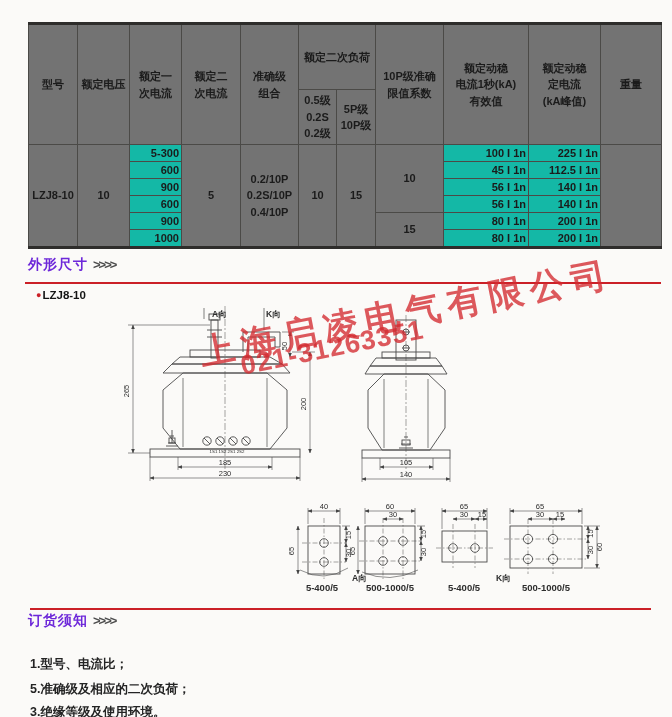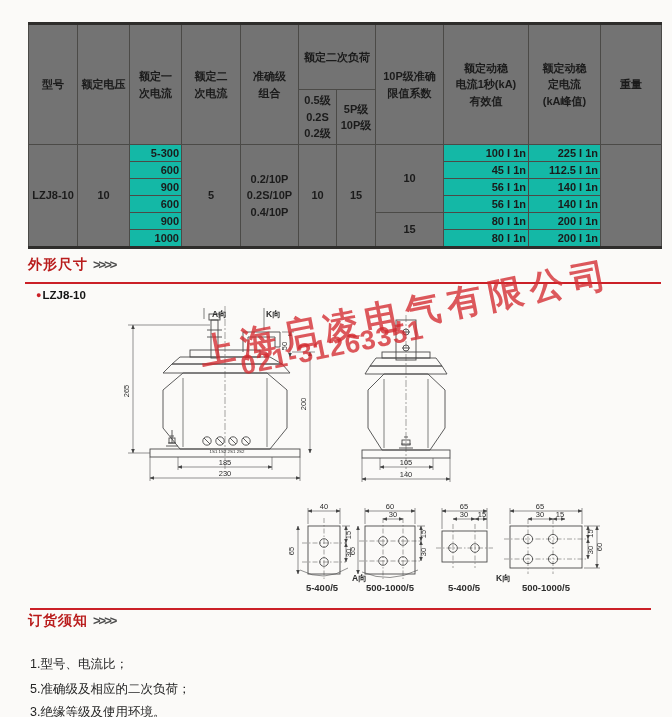--- a/index.html
+++ b/index.html
@@ -20,39 +20,39 @@
     border:1px solid #4b4a47;background:#737373;
     text-align:center;vertical-align:middle;
     padding:1px 2px;white-space:pre-line;line-height:1.5;
   }
   .spec-table td.lt{background:#14b8a6;line-height:1.1;text-align:right;}
   .spec-table tr.hdr1 td{height:62px;}
   .spec-table tr.hdr2 td{height:52px;}
   .spec-table tr.datarow td{height:14px;}
   
   .sec-title{position:absolute;left:28px;font-size:14px;font-weight:bold;}
-  .sec-title .red{color:#b91c1c;letter-spacing:1px;}
+  .sec-title .red{color:#6d28d9;letter-spacing:1px;}
   .sec-title .arrows{color:#4d4d4d;font-size:13px;letter-spacing:-2px;margin-left:5px;}
   .redline{position:absolute;height:2px;background:#cb2027;}
   .model-bullet{position:absolute;left:36px;top:289px;font-size:11.5px;font-weight:bold;color:#141414;}
   .model-bullet .dot{color:#cb2027;font-size:9px;vertical-align:1px;margin-right:1px;}
   
   .drawing-svg{position:absolute;left:0;top:293px;}
   .drawing-svg text{font-family:"Liberation Sans","DejaVu Sans",sans-serif;fill:#2d2d2d;}
   .dimtxt{font-size:7.5px;}
   .captiontxt{font-size:9.5px;font-weight:bold;fill:#161616;}
   .viewtxt{font-size:8.5px;font-weight:bold;fill:#222;}
   .tinytxt{font-size:4.4px;}
   
   .wm{position:absolute;transform-origin:left center;color:rgba(212,42,47,0.78);
       font-weight:bold;white-space:nowrap;pointer-events:none;z-index:5;}
   .wm-company{left:200px;top:330px;font-size:35px;letter-spacing:7px;transform:rotate(-11deg);}
   .wm-phone{left:241px;top:351px;font-size:27px;letter-spacing:1px;transform:rotate(-11.5deg);}
   
-  .order-item{position:absolute;left:30px;font-size:12.5px;font-weight:normal;color:#242424;}
+  .order-item{position:absolute;left:30px;font-size:12.5px;font-weight:bold;color:#242424;}
 </style>
 </head>
 <body>
 
 <table class="spec-table">
   <colgroup>
     <col style="width:49px">
       <col style="width:52px">
       <col style="width:52px">
     <col style="width:59px">

